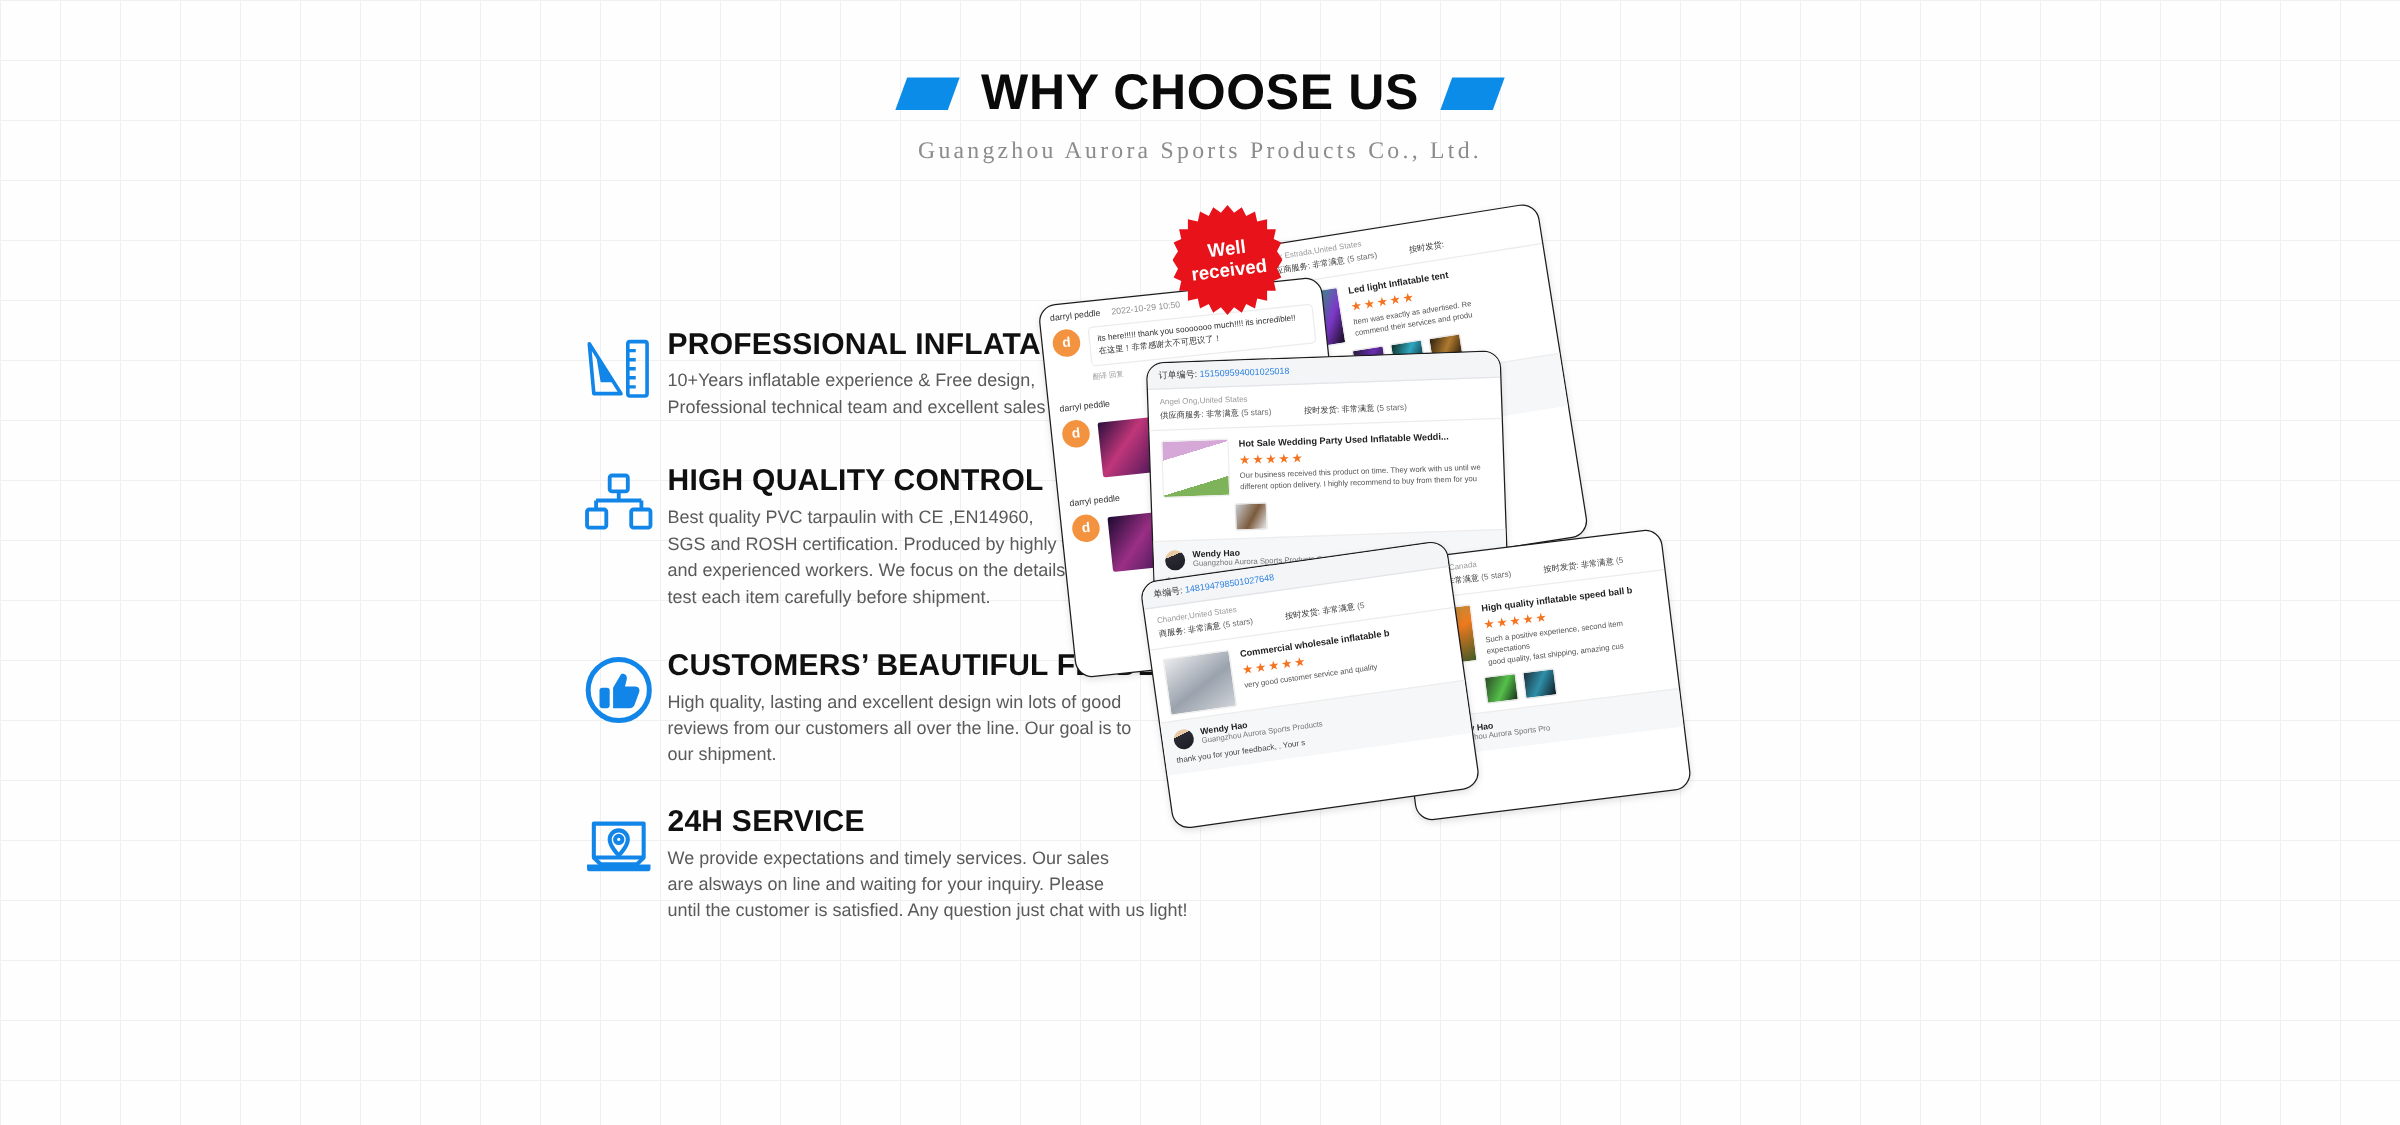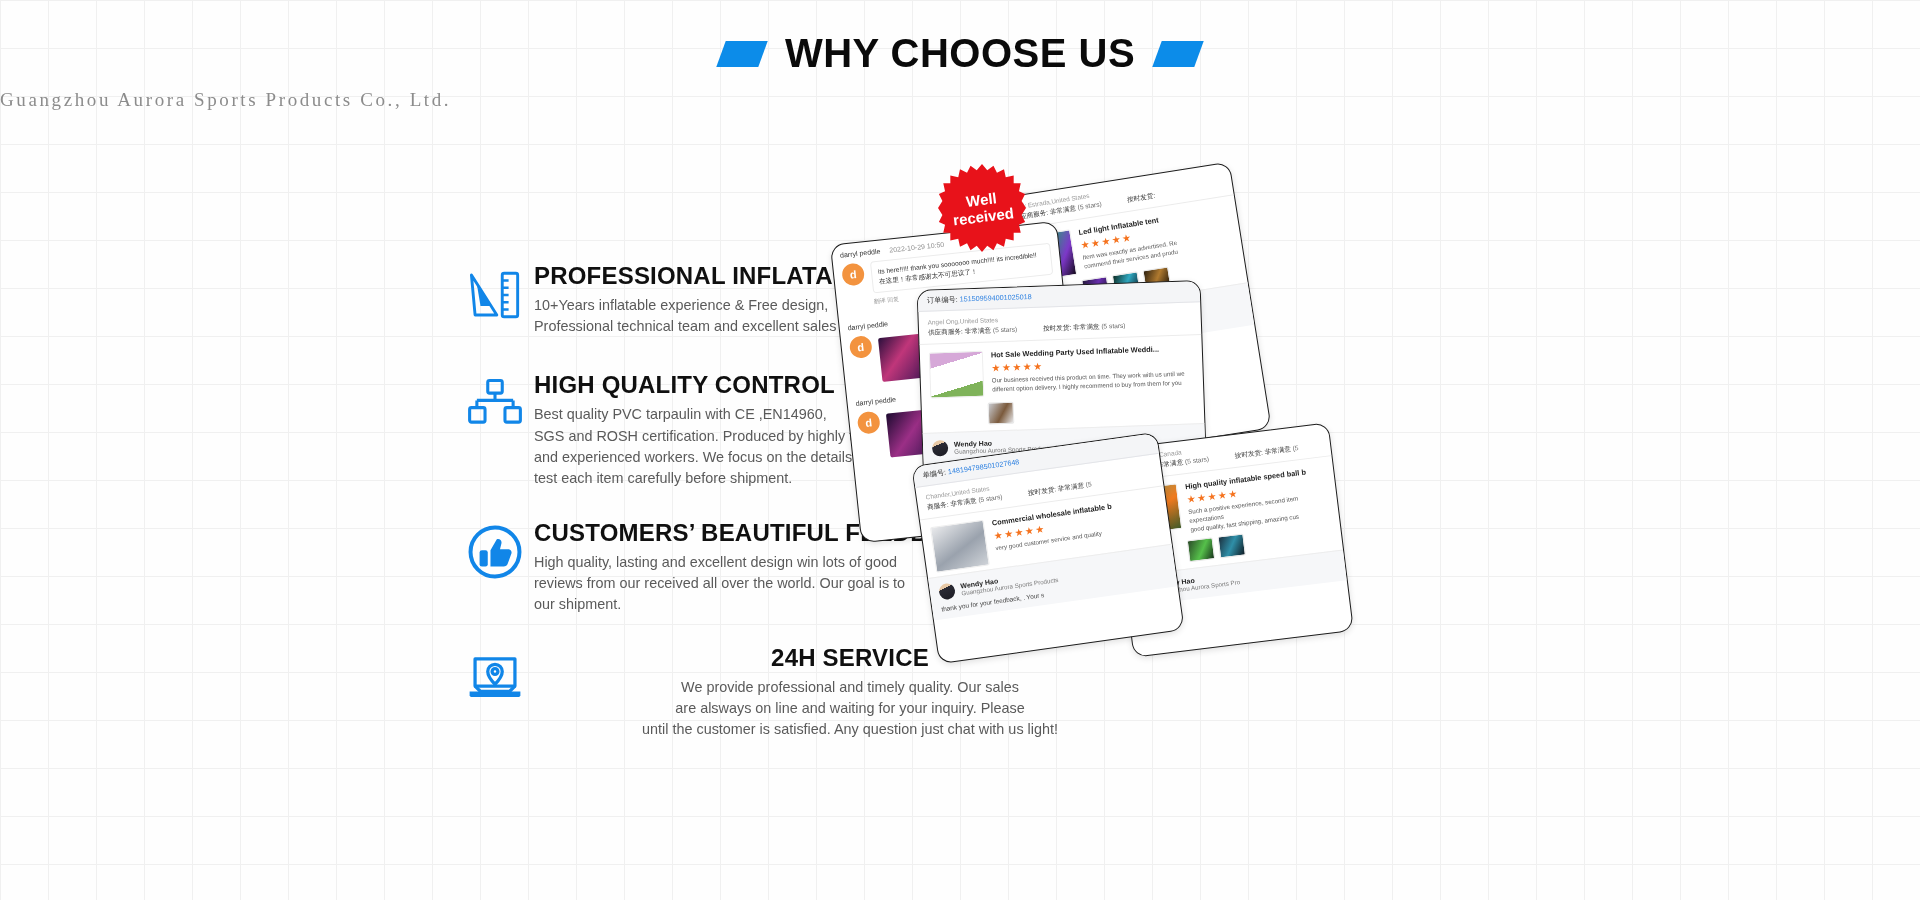--- a/index.html
+++ b/index.html
@@ -14,21 +14,21 @@
     width: 1920px; height: 900px;
     background-color: #fefefe;
     background-image:
       linear-gradient(to right, #f0f0f0 1px, transparent 1px),
       linear-gradient(to bottom, #f0f0f0 1px, transparent 1px);
     background-size: 48px 48px;
     overflow: hidden;
   }
 
   
-  .header { position: absolute; left: 0; top: 31px; width: 1920px; }
+  .header { position: absolute; left: 0; top: 52px; width: 1920px; text-align: center; }
   .title-row { display: flex; align-items: center; justify-content: center; gap: 22px; }
   .para {
     width: 42px; height: 26px;
     background: #0c8ce9;
     transform: skewX(-20deg);
   }
   .page-title {
     font-size: 40px; font-weight: bold; letter-spacing: .5px;
     color: #0a0a0a; white-space: nowrap;
   }
@@ -46,21 +46,21 @@
   .f-title {
     font-size: 24px; font-weight: bold; color: #101010;
     letter-spacing: .2px; margin-bottom: 5px; white-space: nowrap;
   }
   .f-body { font-size: 14.4px; line-height: 1.47; color: #5a5a5a; }
   .f-body span { display: block; white-space: nowrap; }
 
   .feat-0 { top: 0px; }
   .feat-1 { margin-top: 34px; }
   .feat-2 { margin-top: 30px; }
-  .feat-3 { margin-top: 28px; text-align: center; }
+  .feat-3 { margin-top: 28px; }
 
   
   .collage { position: absolute; left: 930px; top: 160px; width: 560px; height: 500px; }
   .card {
     position: absolute;
     background: #ffffff;
     border: 1px solid #1c1c1c;
     border-radius: 14px;
     overflow: hidden;
     box-shadow: 0 2px 6px rgba(0,0,0,.12);
@@ -205,38 +205,38 @@
       <span class="ficon">
         <svg viewBox="0 0 64 64">
           <circle cx="32" cy="32" r="27" fill="none" stroke="#1186e8" stroke-width="4.4"></circle>
           <path d="M27 30 l7-12 c3-1 6 1 5 5 l-1.5 6 h9 c3 0 4.5 2.5 3.5 5 l-4 11 c-.8 2-2.2 3-4.5 3 H27 Z" fill="#1186e8"></path>
           <rect x="15" y="30" width="9" height="18" rx="2.5" fill="#1186e8"></rect>
         </svg>
       </span>
       <div class="f-title">CUSTOMERS’ BEAUTIFUL FEEDBACK</div>
       <div class="f-body">
         <span>High quality, lasting and excellent design win lots of good</span>
-        <span>reviews from our received all over the world. Our goal is to</span>
+        <span>reviews from our customers all over the line. Our goal is to</span>
         <span>our shipment.</span>
       </div>
     </div>
 
     <div class="feature feat-3">
       <span class="ficon">
         <svg viewBox="0 0 64 64" fill="none" stroke="#1186e8" stroke-width="3.6" stroke-linejoin="round">
           <path d="M10 12 h44 v30 h-44 Z" rx="2"></path>
           <path d="M4 48 h56 v4 a2 2 0 0 1 -2 2 H6 a2 2 0 0 1 -2 -2 Z" fill="#1186e8" stroke="none"></path>
           <path d="M10 42 l6 6 h32 l6 -6"></path>
           <path d="M32 18 a8 8 0 0 1 8 8 c0 6 -8 14 -8 14 s-8 -8 -8 -14 a8 8 0 0 1 8 -8 Z"></path>
           <circle cx="32" cy="26" r="3.2"></circle>
         </svg>
       </span>
       <div class="f-title">24H SERVICE</div>
       <div class="f-body">
-        <span>We provide professional and timely quality. Our sales</span>
+        <span>We provide expectations and timely services. Our sales</span>
         <span>are alsways on line and waiting for your inquiry. Please</span>
         <span>until the customer is satisfied. Any question just chat with us light!</span>
       </div>
     </div>
   </div>
 
   <div class="collage">
 
     <div class="card" style="left:90px; top:18px; width:232px; height:270px; transform:rotate(-9deg); z-index:10;">
       <div class="card-meta">Erick Estrada,United States</div>

